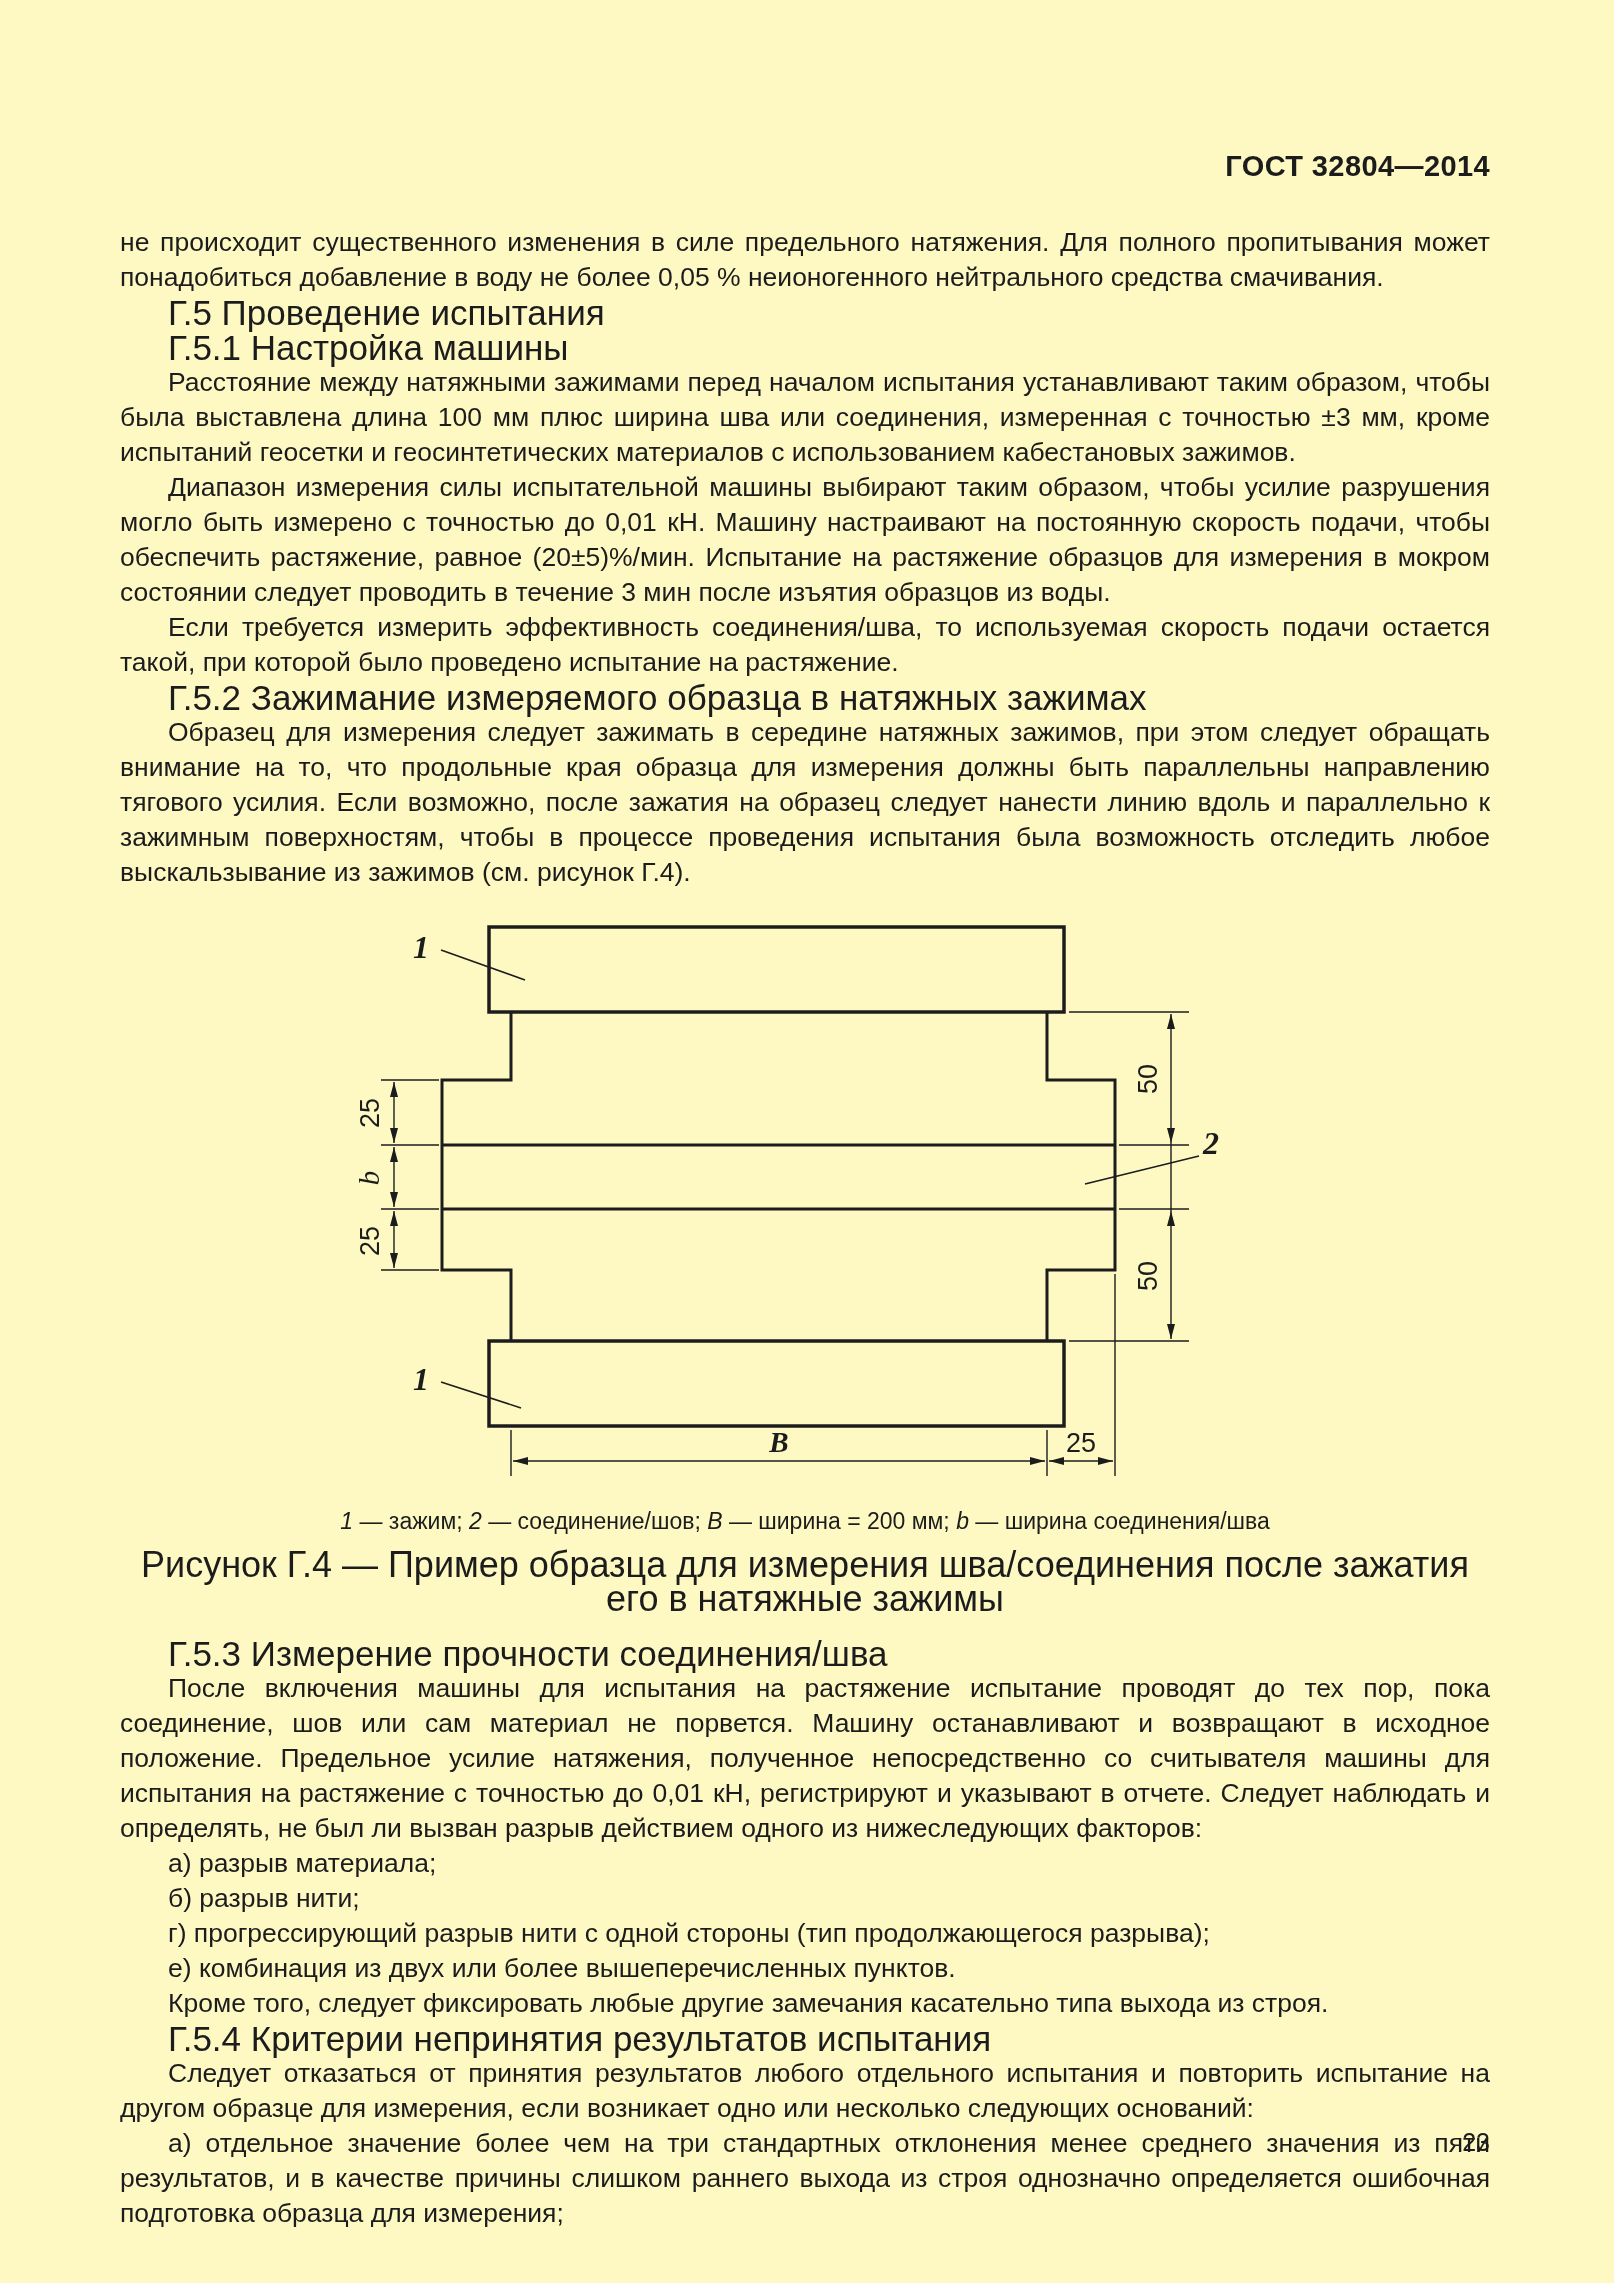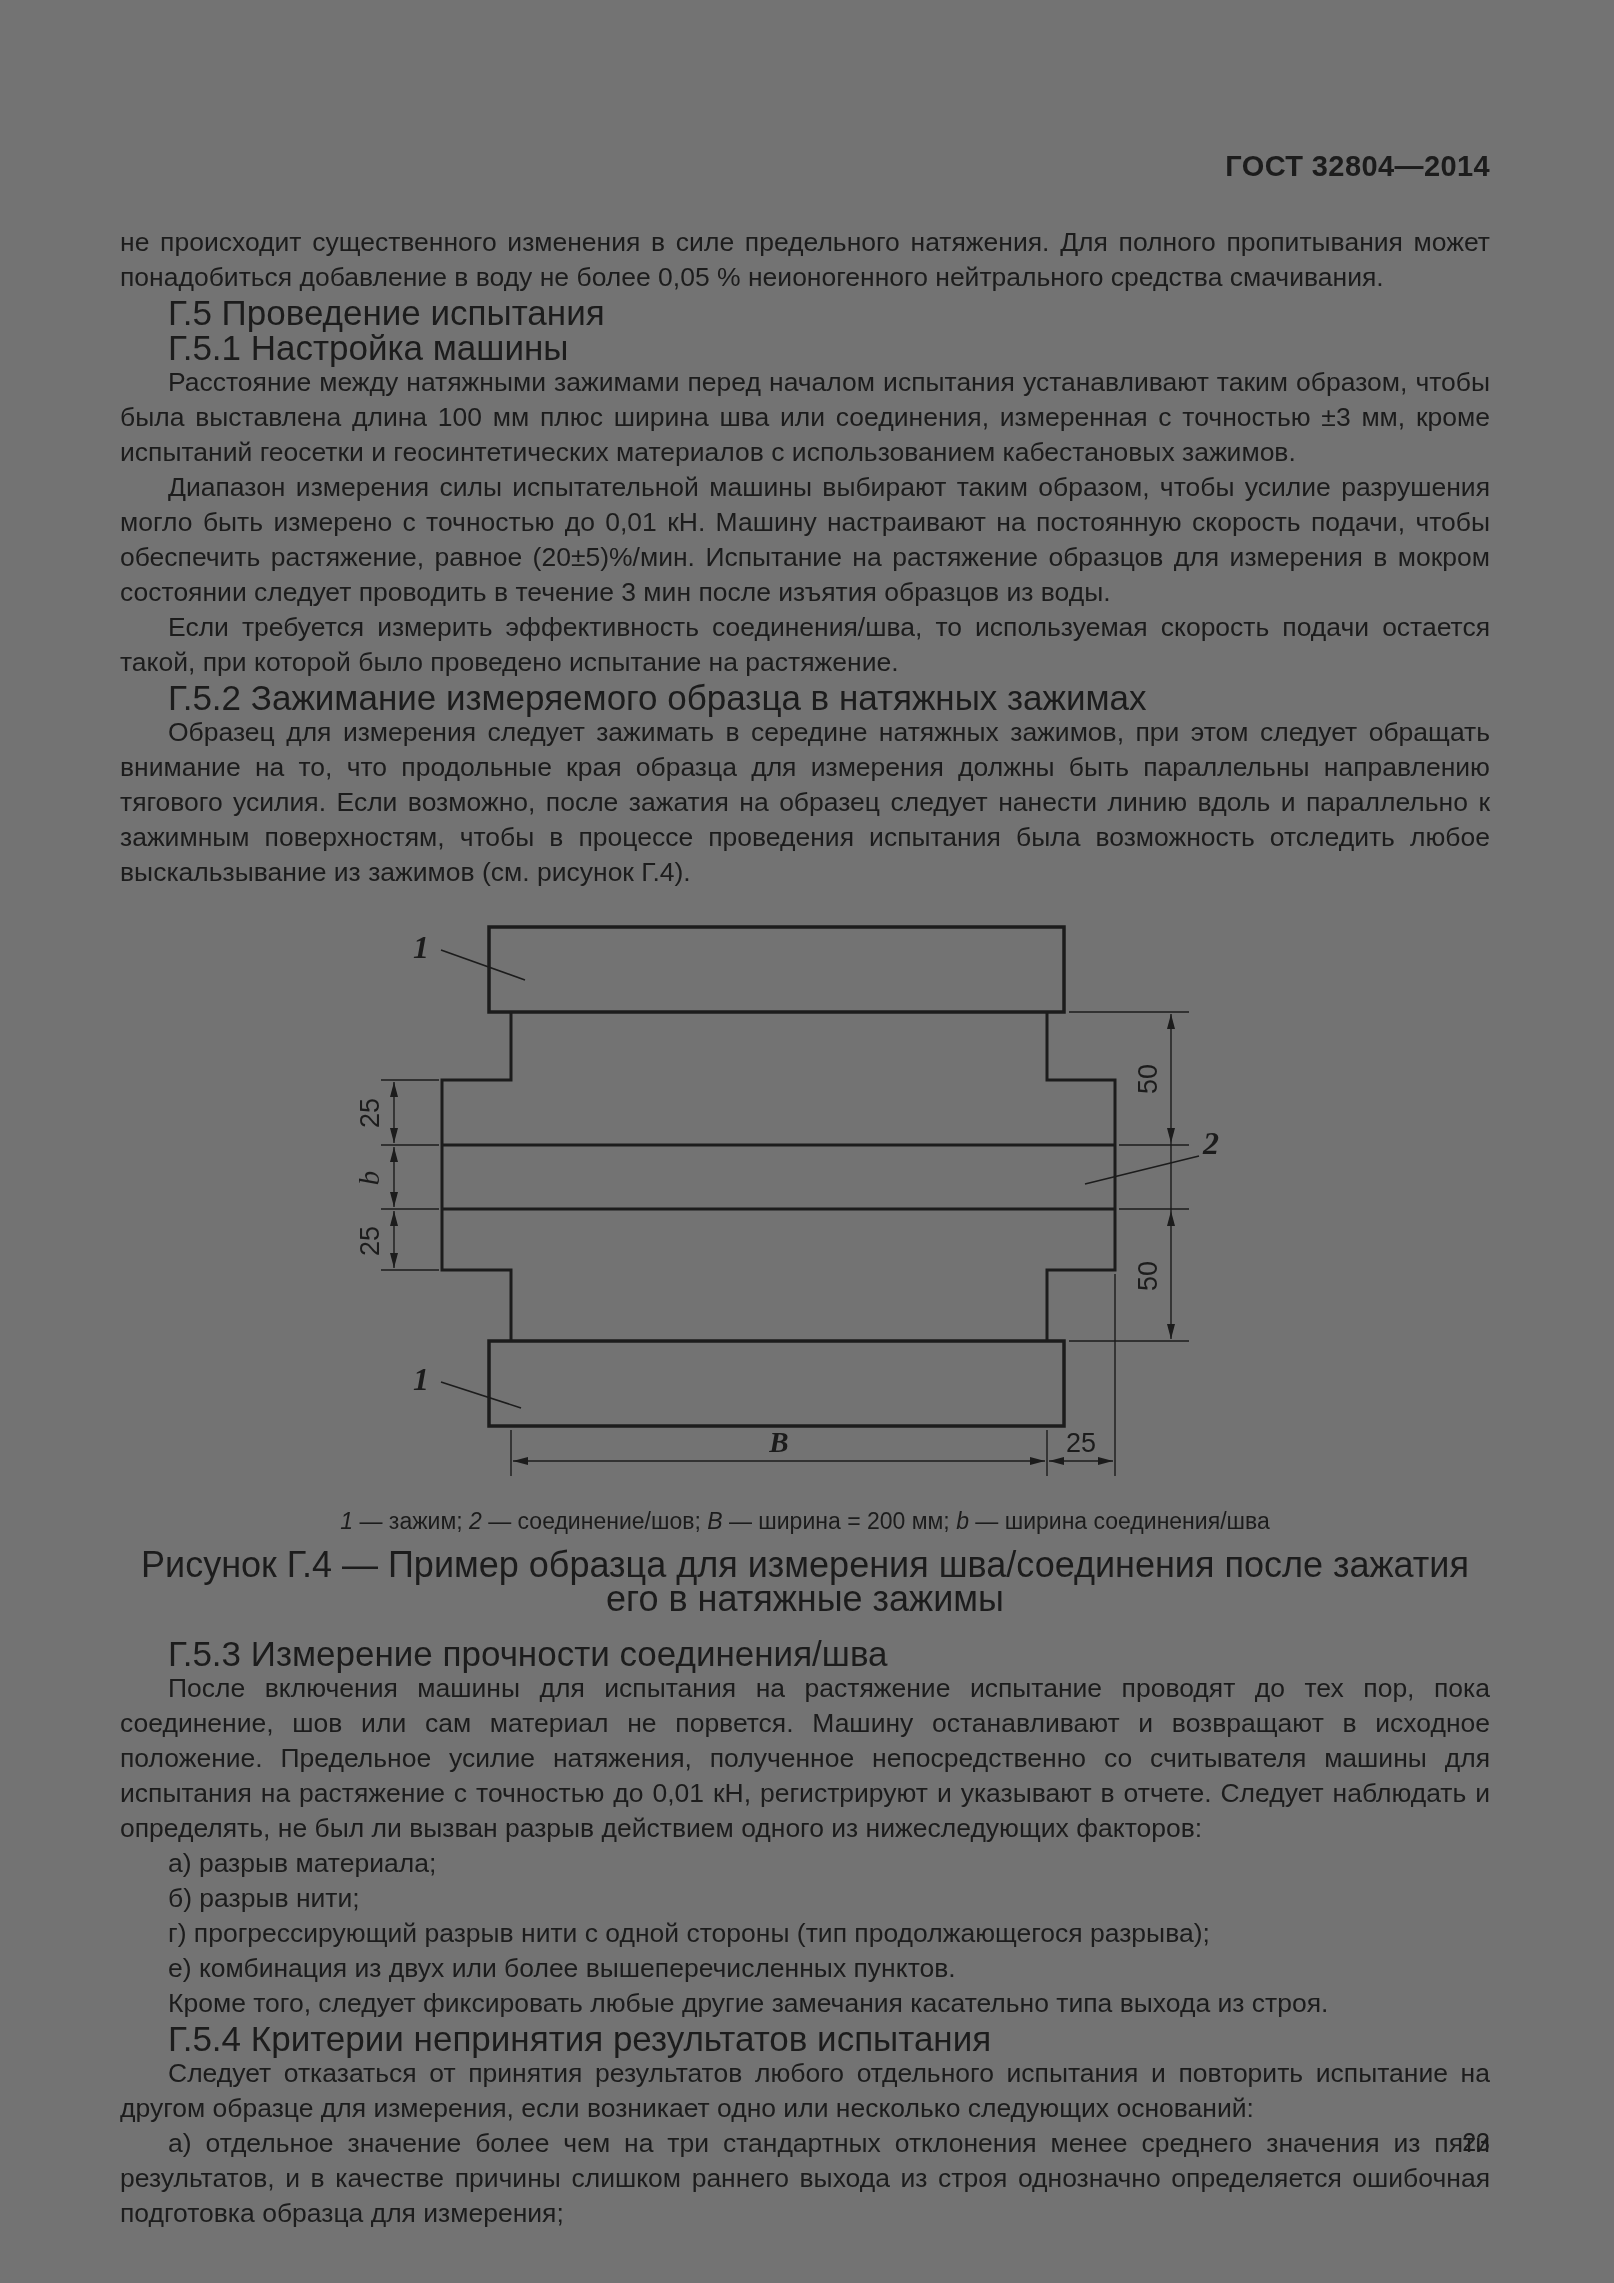--- a/index.html
+++ b/index.html
@@ -1,20 +1,20 @@
 <!DOCTYPE html>
 <html lang="ru"><head>
 <meta charset="utf-8">
 <style>
   * { margin: 0; padding: 0; box-sizing: border-box; }
   html, body { background: #e8e8e8; }
   .page {
     width: 1614px; height: 2283px;
     margin: 0 auto;
-    background: #737373;
+    background: #fef9c3;
     position: relative;
     font-family: "Liberation Sans", sans-serif;
     color: #1c1c1c;
     padding: 150px 124px 0 120px;
   }
   .doc-header {
     text-align: right;
     font-weight: bold;
     font-size: 29px;
     letter-spacing: 0.4px;

